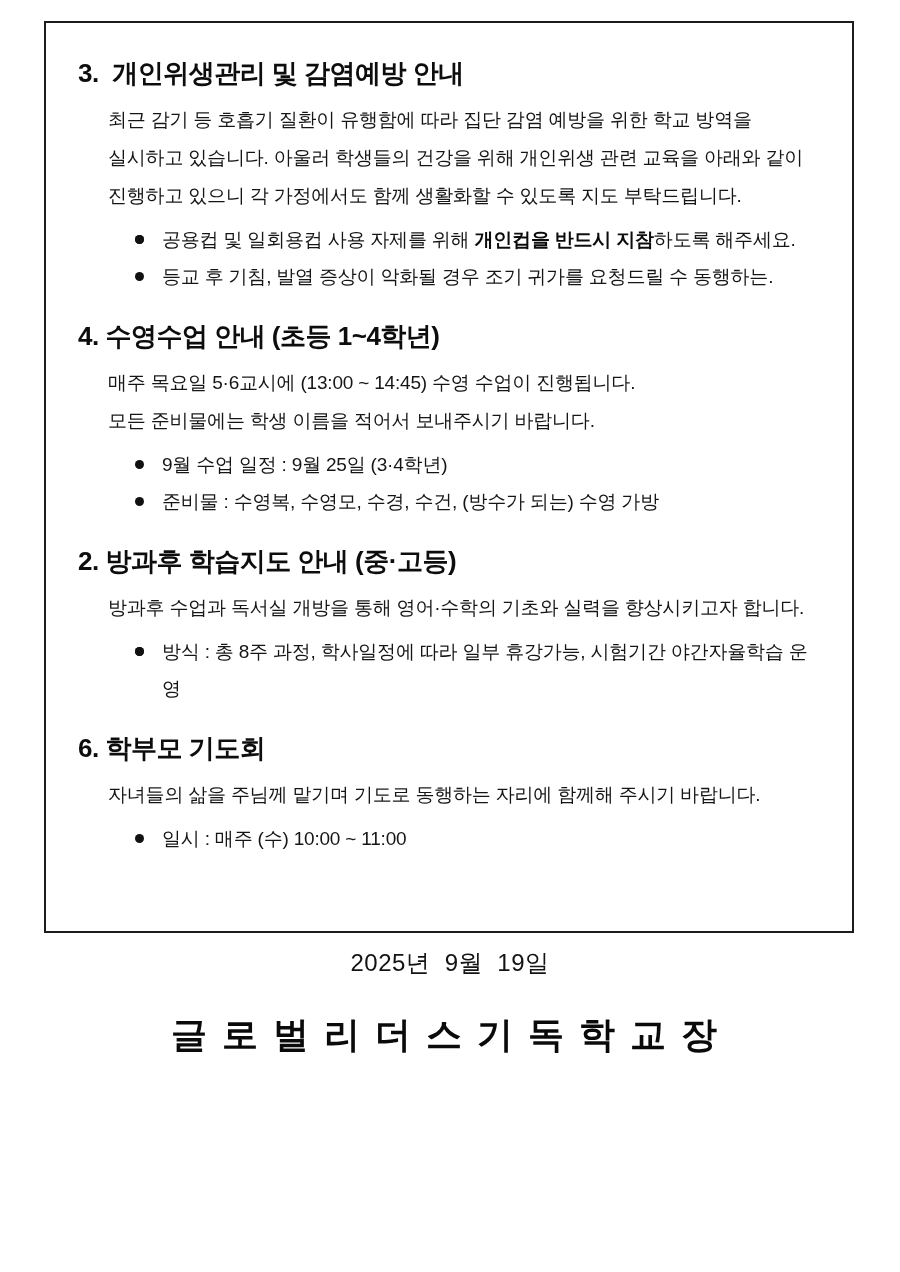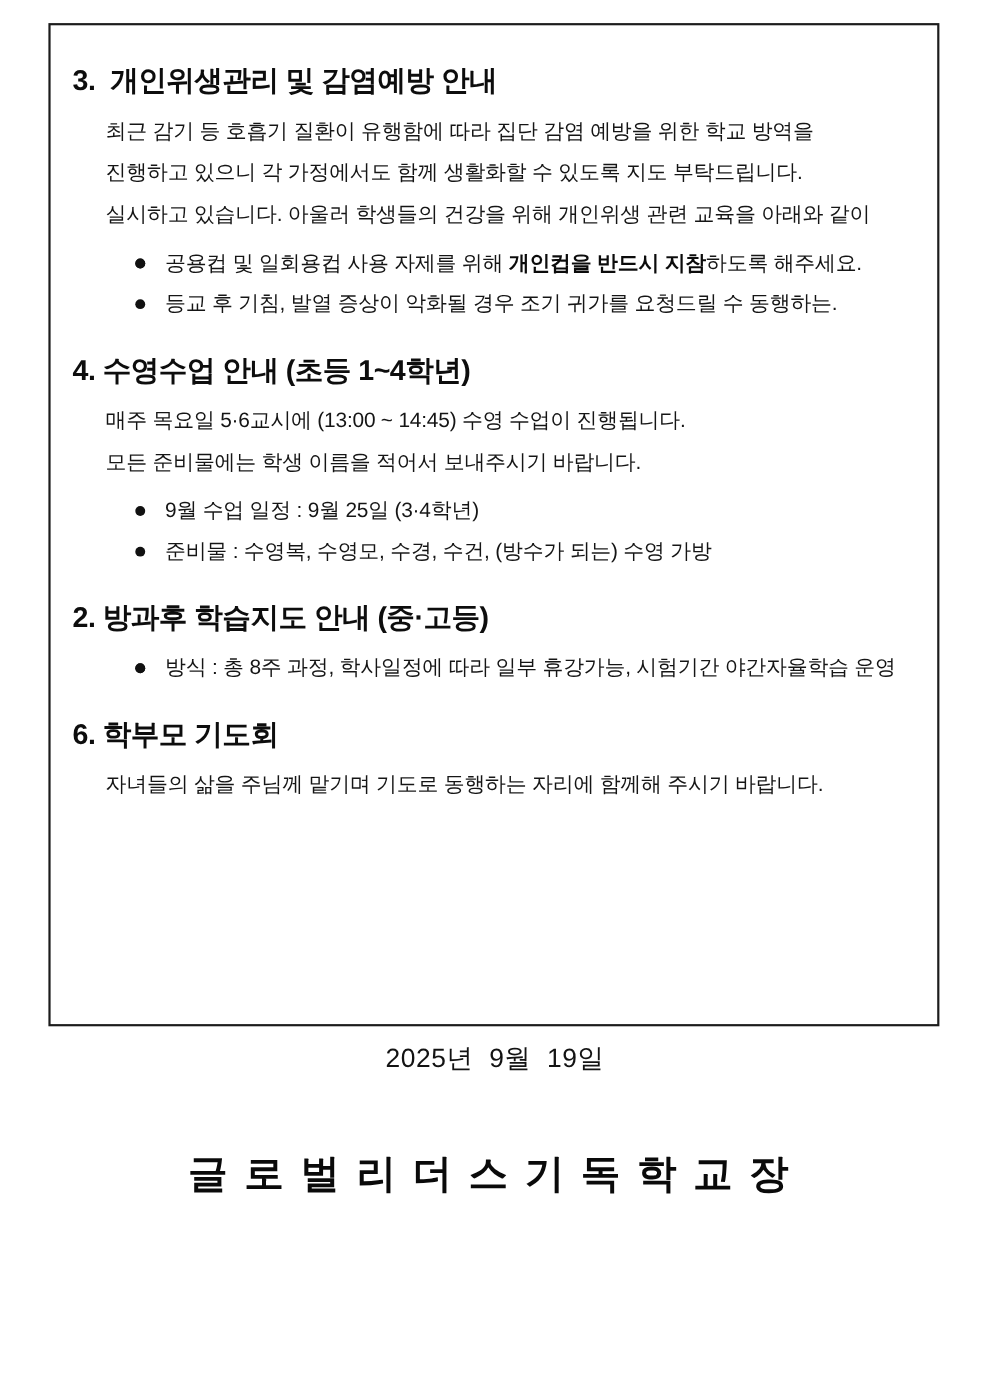--- a/index.html
+++ b/index.html
@@ -10,21 +10,21 @@
     color: #111111;
     overflow: hidden;
     position: relative;
   }
   .notice-box {
     position: absolute;
     left: 44px; top: 21px;
     width: 810px; height: 912px;
     border: 2px solid #1c1c1c;
     background: #ffffff;
-    padding: 34px 26px 0 20px;
+    padding: 34px 26px 0 32px;
     overflow: hidden;
   }
   .section { margin-bottom: 25px; }
   .section-heading {
     font-size: 26px;
     line-height: 32px;
     font-weight: 700;
     letter-spacing: -0.5px;
     white-space: pre-wrap;
     margin-bottom: 12px;
@@ -76,33 +76,32 @@
     top: 1012px; left: 0;
     width: 900px;
     text-align: center;
     font-size: 36px;
     line-height: 46px;
     font-weight: 700;
     letter-spacing: 15px;
     padding-left: 3px;
     white-space: pre;
     color: #0a0a0a;
-    margin-top: 32px;
   }
 </style>
 </head>
 <body>
 
 <div class="notice-box">
 
   <div class="section">
     <div class="section-heading">3.  개인위생관리 및 감염예방 안내</div>
     <div class="para-line">최근 감기 등 호흡기 질환이 유행함에 따라 집단 감염 예방을 위한 학교 방역을</div>
+    <div class="para-line">실시하고 있습니다. 아울러 학생들의 건강을 위해 개인위생 관련 교육을 아래와 같이</div>
     <div class="para-line">진행하고 있으니 각 가정에서도 함께 생활화할 수 있도록 지도 부탁드립니다.</div>
-    <div class="para-line">실시하고 있습니다. 아울러 학생들의 건강을 위해 개인위생 관련 교육을 아래와 같이</div>
     <ul class="bullets">
       <li>
         <span class="dot"></span>
       </li>
       <li>
         <span class="dot"></span>
         <span class="bullet-text"><span>공용컵 및 일회용컵 사용 자제를 위해 </span><b>개인컵을 반드시 지참</b><span>하도록 해주세요.</span></span>
       </li>
       <li>
         <span class="dot"></span>
@@ -122,33 +121,44 @@
       </li>
       <li>
         <span class="dot"></span>
         <span class="bullet-text"><span>준비물 : 수영복, 수영모, 수경, 수건, (방수가 되는) 수영 가방</span></span>
       </li>
     </ul>
   </div>
 
   <div class="section">
     <div class="section-heading">2. 방과후 학습지도 안내 (중·고등)</div>
+    <div class="para-line">방과후 수업과 독서실 개방을 통해 영어·수학의 기초와 실력을 향상시키고자 합니다.</div>
     <ul class="bullets">
       <li>
         <span class="dot"></span>
       </li>
       <li>
         <span class="dot"></span>
         <span class="bullet-text"><span>방식 : 총 8주 과정, 학사일정에 따라 일부 휴강가능, 시험기간 야간자율학습 운영</span></span>
       </li>
     </ul>
   </div>
 
   <div class="section">
     <div class="section-heading">6. 학부모 기도회</div>
     <div class="para-line">자녀들의 삶을 주님께 맡기며 기도로 동행하는 자리에 함께해 주시기 바랍니다.</div>
+    <ul class="bullets">
+      <li>
+        <span class="dot"></span>
+        <span class="bullet-text"><span>일시 : 매주 (수) 10:00 ~ 11:00</span></span>
+      </li>
+      <li>
+        
+        
+      </li>
+    </ul>
   </div>
 
 </div>
 
 <div class="date-line">2025년  9월  19일</div>
 
 <div class="signature-line">글로벌리더스기독학교장</div>
 
 </body></html>

